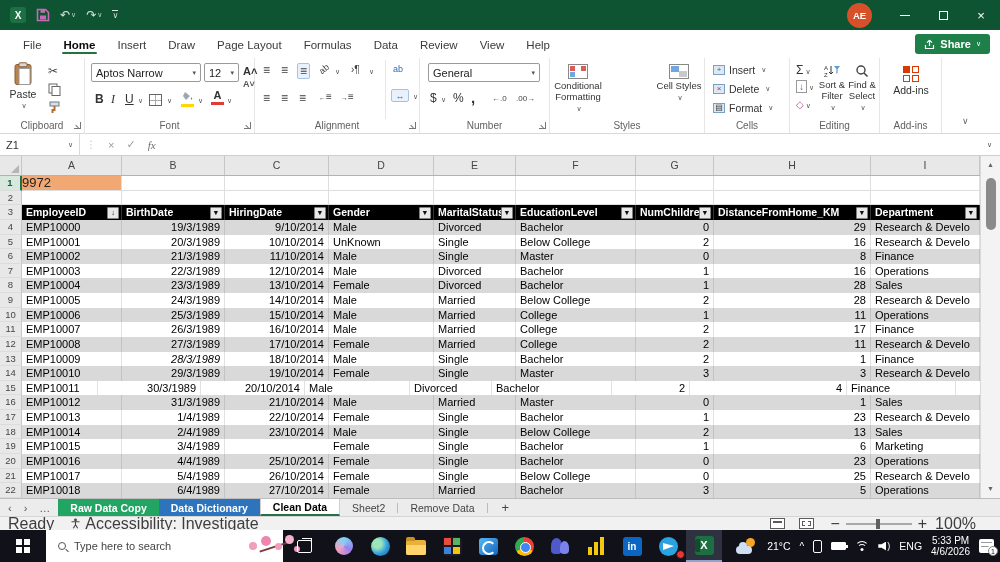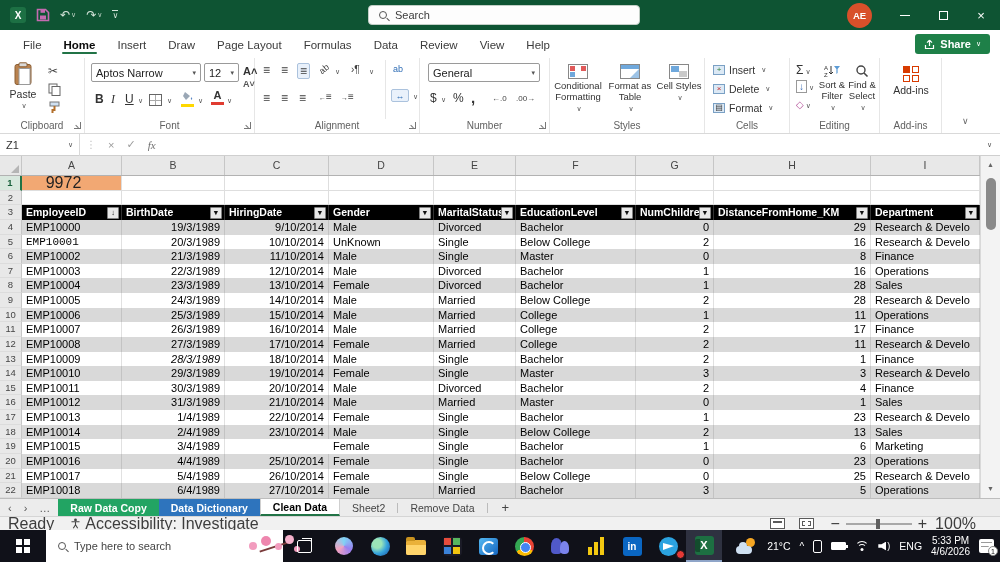--- a/index.html
+++ b/index.html
@@ -85,21 +85,21 @@
   .corner{width:22px;flex:none;border-right:1px solid #c6c6c6;position:relative;background:#e8e8e8}
   .corner::after{content:'';position:absolute;right:2px;bottom:2px;border-left:8px solid transparent;
                  border-bottom:8px solid #b5b5b5}
   .colh{flex:none;text-align:center;font-size:10.5px;color:#454545;line-height:19px;
         border-right:1px solid #c6c6c6;background:#e8e8e8}
   .srow{display:flex;height:14.63px;line-height:14.5px}
   .rnum{width:22px;flex:none;background:#e8e8e8;border-right:1px solid #c6c6c6;
         border-bottom:1px solid #dcdcdc;font-size:9.5px;color:#454545;text-align:center}
   .rnum.sel{background:#d8e8de;border-right:2px solid #217346;color:#17603a;font-weight:bold}
   .ecell{flex:none;border-right:1px solid #dedede;border-bottom:1px solid #dedede}
-  .a1cell{background:#f2a873 !important;font-size:16px;text-align:center;padding-right:16px;color:#222}
+  .a1cell{background:#f2a873 !important;font-size:13px;text-align:left;padding-right:16px;color:#222}
   .th{flex:none;background:#000;color:#fff;font-weight:bold;font-size:10.5px;display:flex;
       align-items:center;padding-left:4px;overflow:hidden;white-space:nowrap;border-right:1px solid #333}
   .thl{flex:1 1 auto;overflow:hidden}
   .fbtn{flex:none;width:12px;height:12px;background:#e8e8e8;border:1px solid #808080;font-size:7.5px;
         line-height:10px;text-align:center;color:#111;margin-right:2px;border-radius:1px}
   .cell{flex:none;font-size:11px;color:#000;padding:0 4px;overflow:hidden;white-space:nowrap;
         border-right:1px solid rgba(120,120,120,.22)}
   .cell.band{background:#d9d9d9}
   .ar{text-align:right}.al{text-align:left}
 
@@ -213,24 +213,20 @@
       <span class="xlogo">X</span>
       <svg width="14" height="14" viewBox="0 0 14 14">
         <path d="M1.5 1.5 h8 l3 3 v8 h-11 z" fill="none" stroke="#c46bb1" stroke-width="1.6"></path>
         <rect x="4" y="7.5" width="6" height="4" fill="#c46bb1"></rect>
         <rect x="4.5" y="1.8" width="4.5" height="3" fill="#c46bb1"></rect>
       </svg>
       <span class="qic"><span>↶</span><span class="mini">∨</span></span>
       <span class="qic"><span>↷</span><span class="mini">∨</span></span>
       <span class="qic" style="border-top:1.2px solid #d5e4da;font-size:8px;padding-top:1px">∨</span>
     </div>
-    <div class="tsearch">
-      <span class="mag"></span>
-      <span>Search</span>
-    </div>
     <div class="tright">
       <span class="avatar">AE</span>
       <span class="winbtn">
           <span class="minico"></span>
         </span>
       <span class="winbtn">
           <span class="restico"></span>
         </span>
       <span class="winbtn">×</span>
     </div>
@@ -356,28 +352,20 @@
     </div>
 
     <div class="rgroup" style="left:550px;width:155px">
       <div class="bigbtn" style="left:2px;top:6px;width:52px;font-size:9.5px">
         <span class="minitbl">
           <i class="redcell" style="left:1px;top:1px;width:5px;height:5px"></i>
           <i class="bluecell" style="left:1px;bottom:1px;width:5px;height:5px"></i>
           <i class="redcell" style="right:1px;top:1px;width:5px;height:5px"></i>
         </span>
         <span>Conditional Formatting</span>
-          <span class="dd">∨</span>
-      </div>
-      <div class="bigbtn" style="left:56px;top:6px;width:48px;font-size:9.5px">
-        <span class="minitbl">
-          <i class="bluecell" style="left:0;top:0;width:100%;height:4px"></i>
-          <i style="left:9px;top:4px;width:9px;height:9px;background:#9dc3e6;clip-path:polygon(100% 0,0 100%,100% 100%)"></i>
-        </span>
-        <span>Format as Table</span>
           <span class="dd">∨</span>
       </div>
       <div class="bigbtn" style="left:106px;top:6px;width:46px;font-size:9.5px">
         <span class="minitbl">
           <i class="bluecell" style="left:1px;top:1px;width:8px;height:6px"></i>
           <i class="graycell" style="right:1px;bottom:1px;width:8px;height:6px"></i>
         </span>
         <span>Cell Styles</span>
           <span class="dd">∨</span>
       </div>
@@ -541,21 +529,21 @@
           <div class="cell ar band" style="width: 104px;">9/10/2014</div>
           <div class="cell al band" style="width: 105px;">Male</div>
           <div class="cell al band" style="width: 82px;">Divorced</div>
           <div class="cell al band" style="width: 120px;">Bachelor</div>
           <div class="cell ar band" style="width: 78px;">0</div>
           <div class="cell ar band" style="width: 157px;">29</div>
           <div class="cell al band" style="width: 109px;">Research &amp; Develo</div>
         </div>
         <div class="srow">
           <div class="rnum">5</div>
-          <div class="cell al" style="width: 100px; font-family: Liberation Mono, monospace;">EMP10001</div>
+          <div class="cell al" style="width: 100px;">EMP10001</div>
           <div class="cell ar" style="width: 103px;">20/3/1989</div>
           <div class="cell ar" style="width: 104px;">10/10/2014</div>
           <div class="cell al" style="width: 105px;">UnKnown</div>
           <div class="cell al" style="width: 82px;">Single</div>
           <div class="cell al" style="width: 120px;">Below College</div>
           <div class="cell ar" style="width: 78px;">2</div>
           <div class="cell ar" style="width: 157px;">16</div>
           <div class="cell al" style="width: 109px;">Research &amp; Develo</div>
         </div>
         <div class="srow">
@@ -661,21 +649,21 @@
           <div class="cell ar band" style="width: 104px;">19/10/2014</div>
           <div class="cell al band" style="width: 105px;">Female</div>
           <div class="cell al band" style="width: 82px;">Single</div>
           <div class="cell al band" style="width: 120px;">Master</div>
           <div class="cell ar band" style="width: 78px;">3</div>
           <div class="cell ar band" style="width: 157px;">3</div>
           <div class="cell al band" style="width: 109px;">Research &amp; Develo</div>
         </div>
         <div class="srow">
           <div class="rnum">15</div>
-          <div class="cell al" style="width: 100px;">EMP10011</div>
+          <div class="cell al" style="width: 76px;">EMP10011</div>
           <div class="cell ar" style="width: 103px;">30/3/1989</div>
           <div class="cell ar" style="width: 104px;">20/10/2014</div>
           <div class="cell al" style="width: 105px;">Male</div>
           <div class="cell al" style="width: 82px;">Divorced</div>
           <div class="cell al" style="width: 120px;">Bachelor</div>
           <div class="cell ar" style="width: 78px;">2</div>
           <div class="cell ar" style="width: 157px;">4</div>
           <div class="cell al" style="width: 109px;">Finance</div>
         </div>
         <div class="srow">

